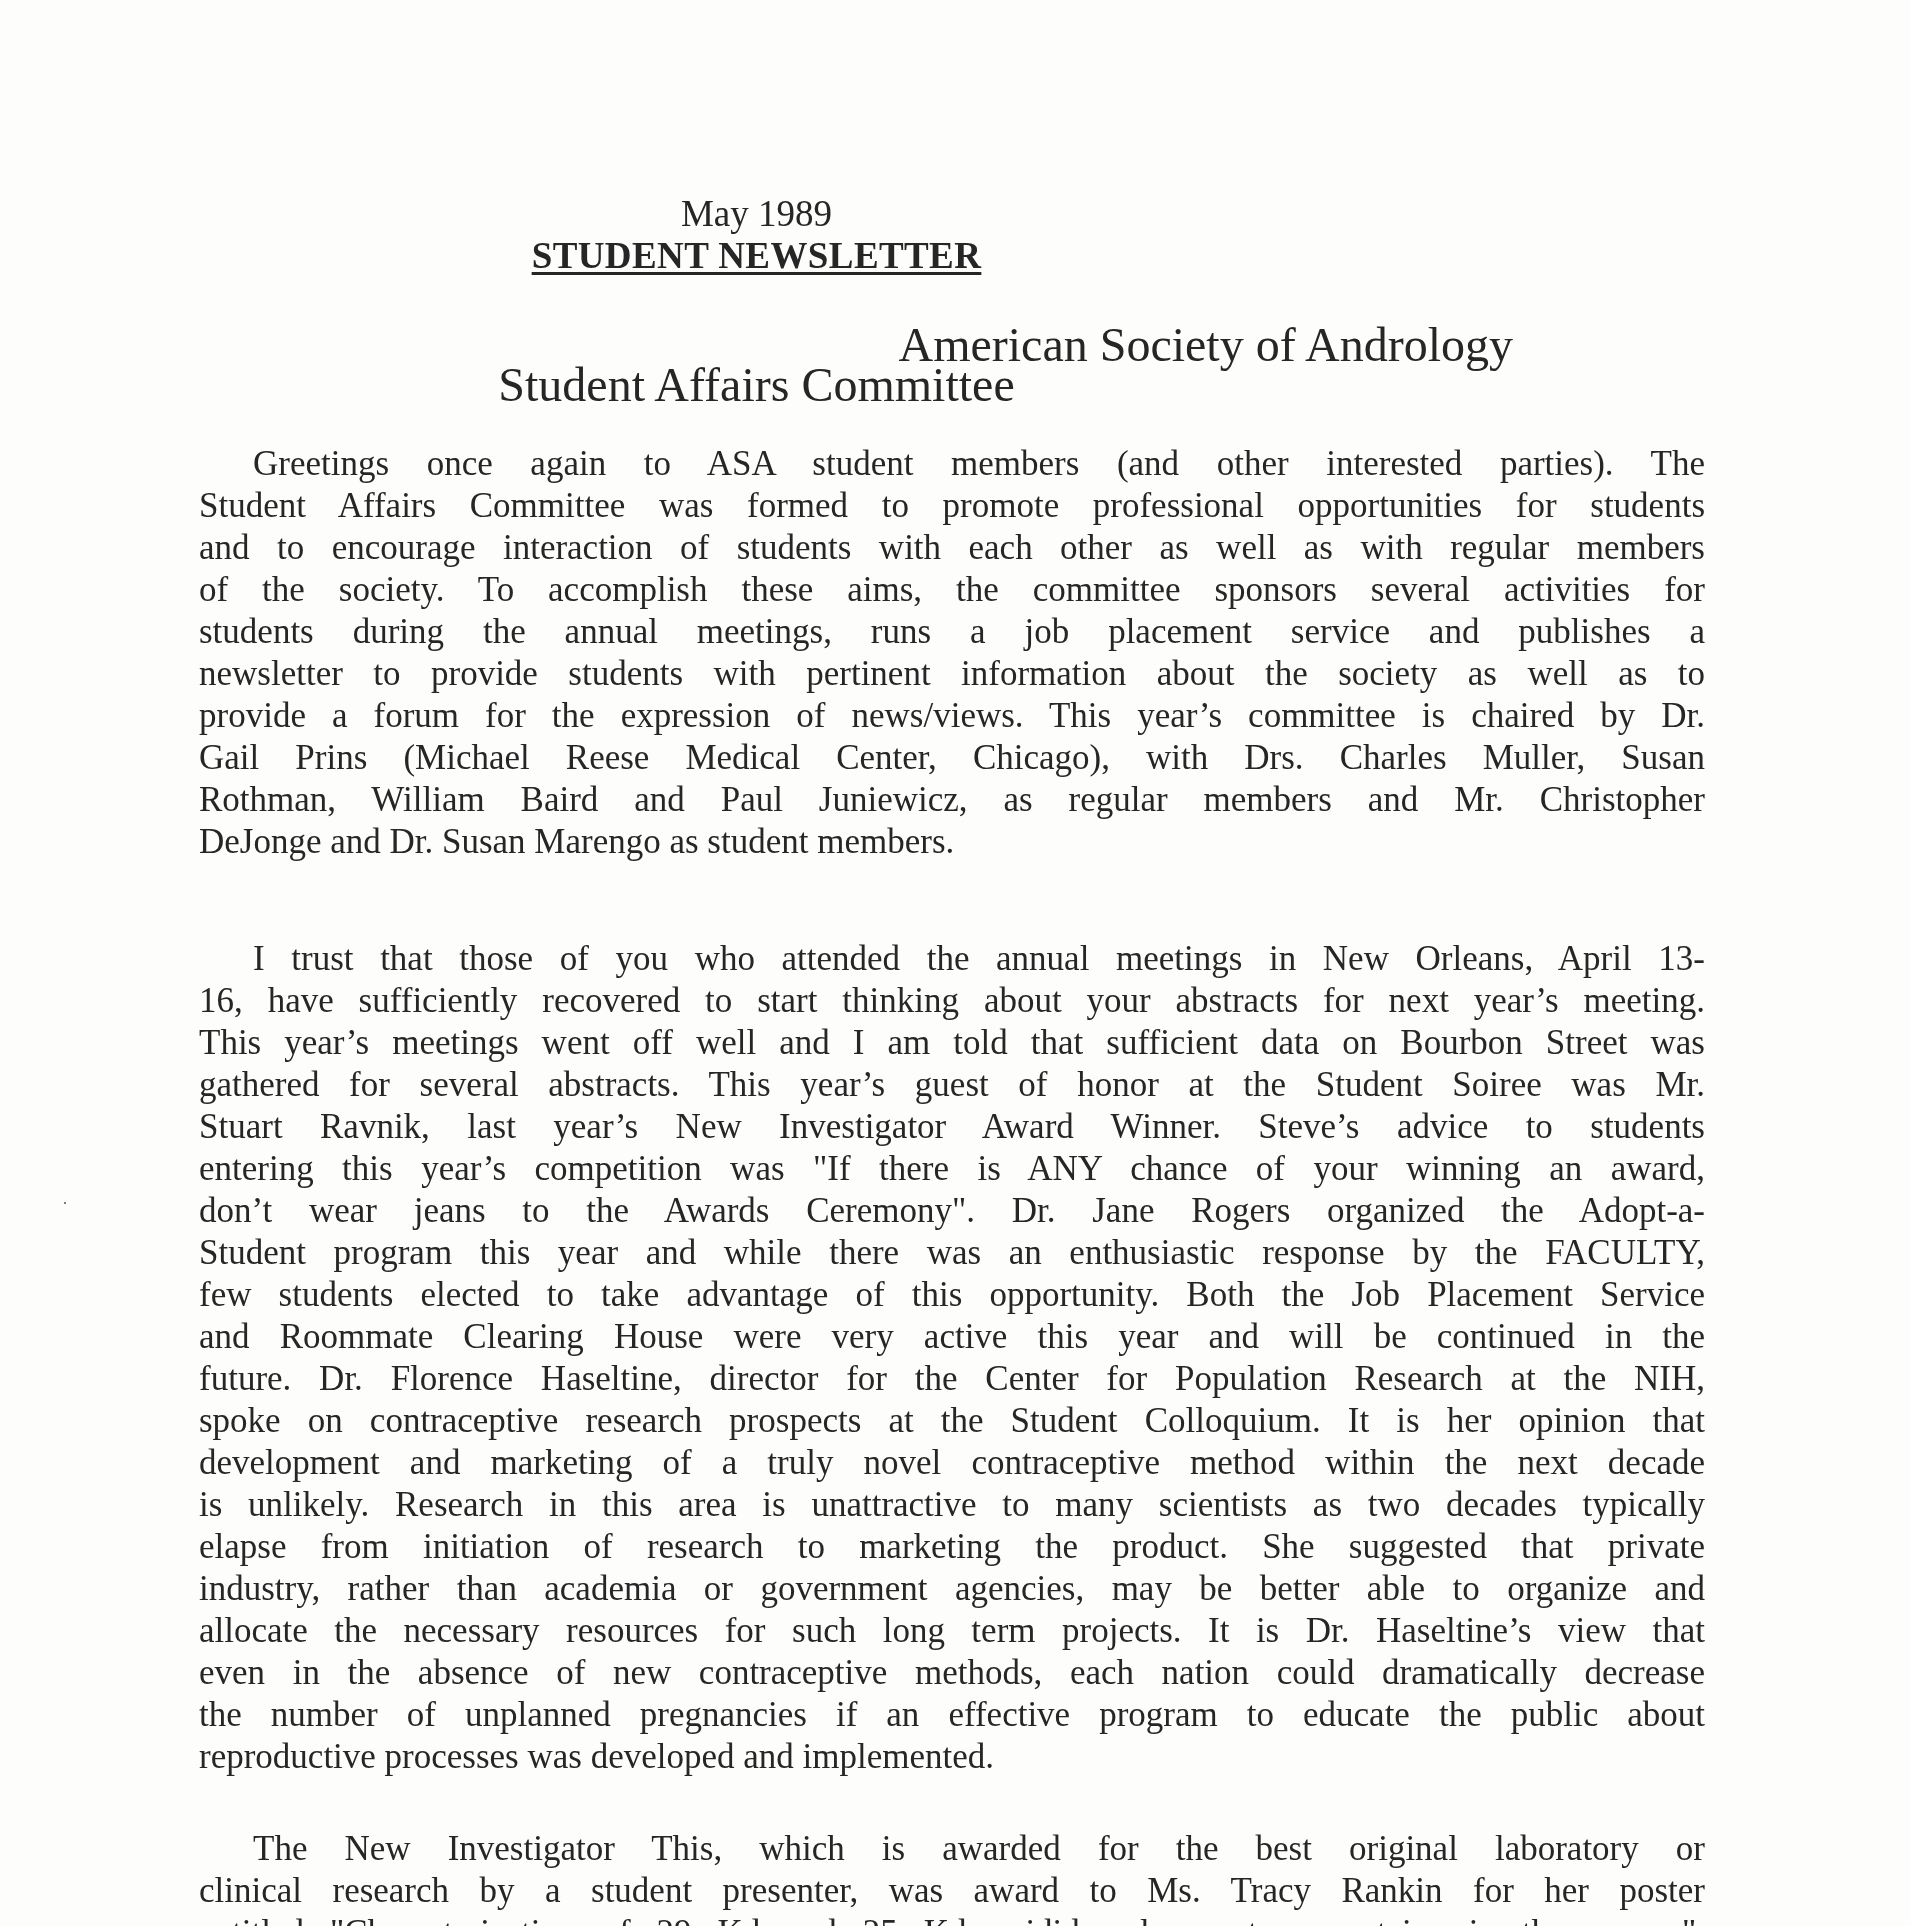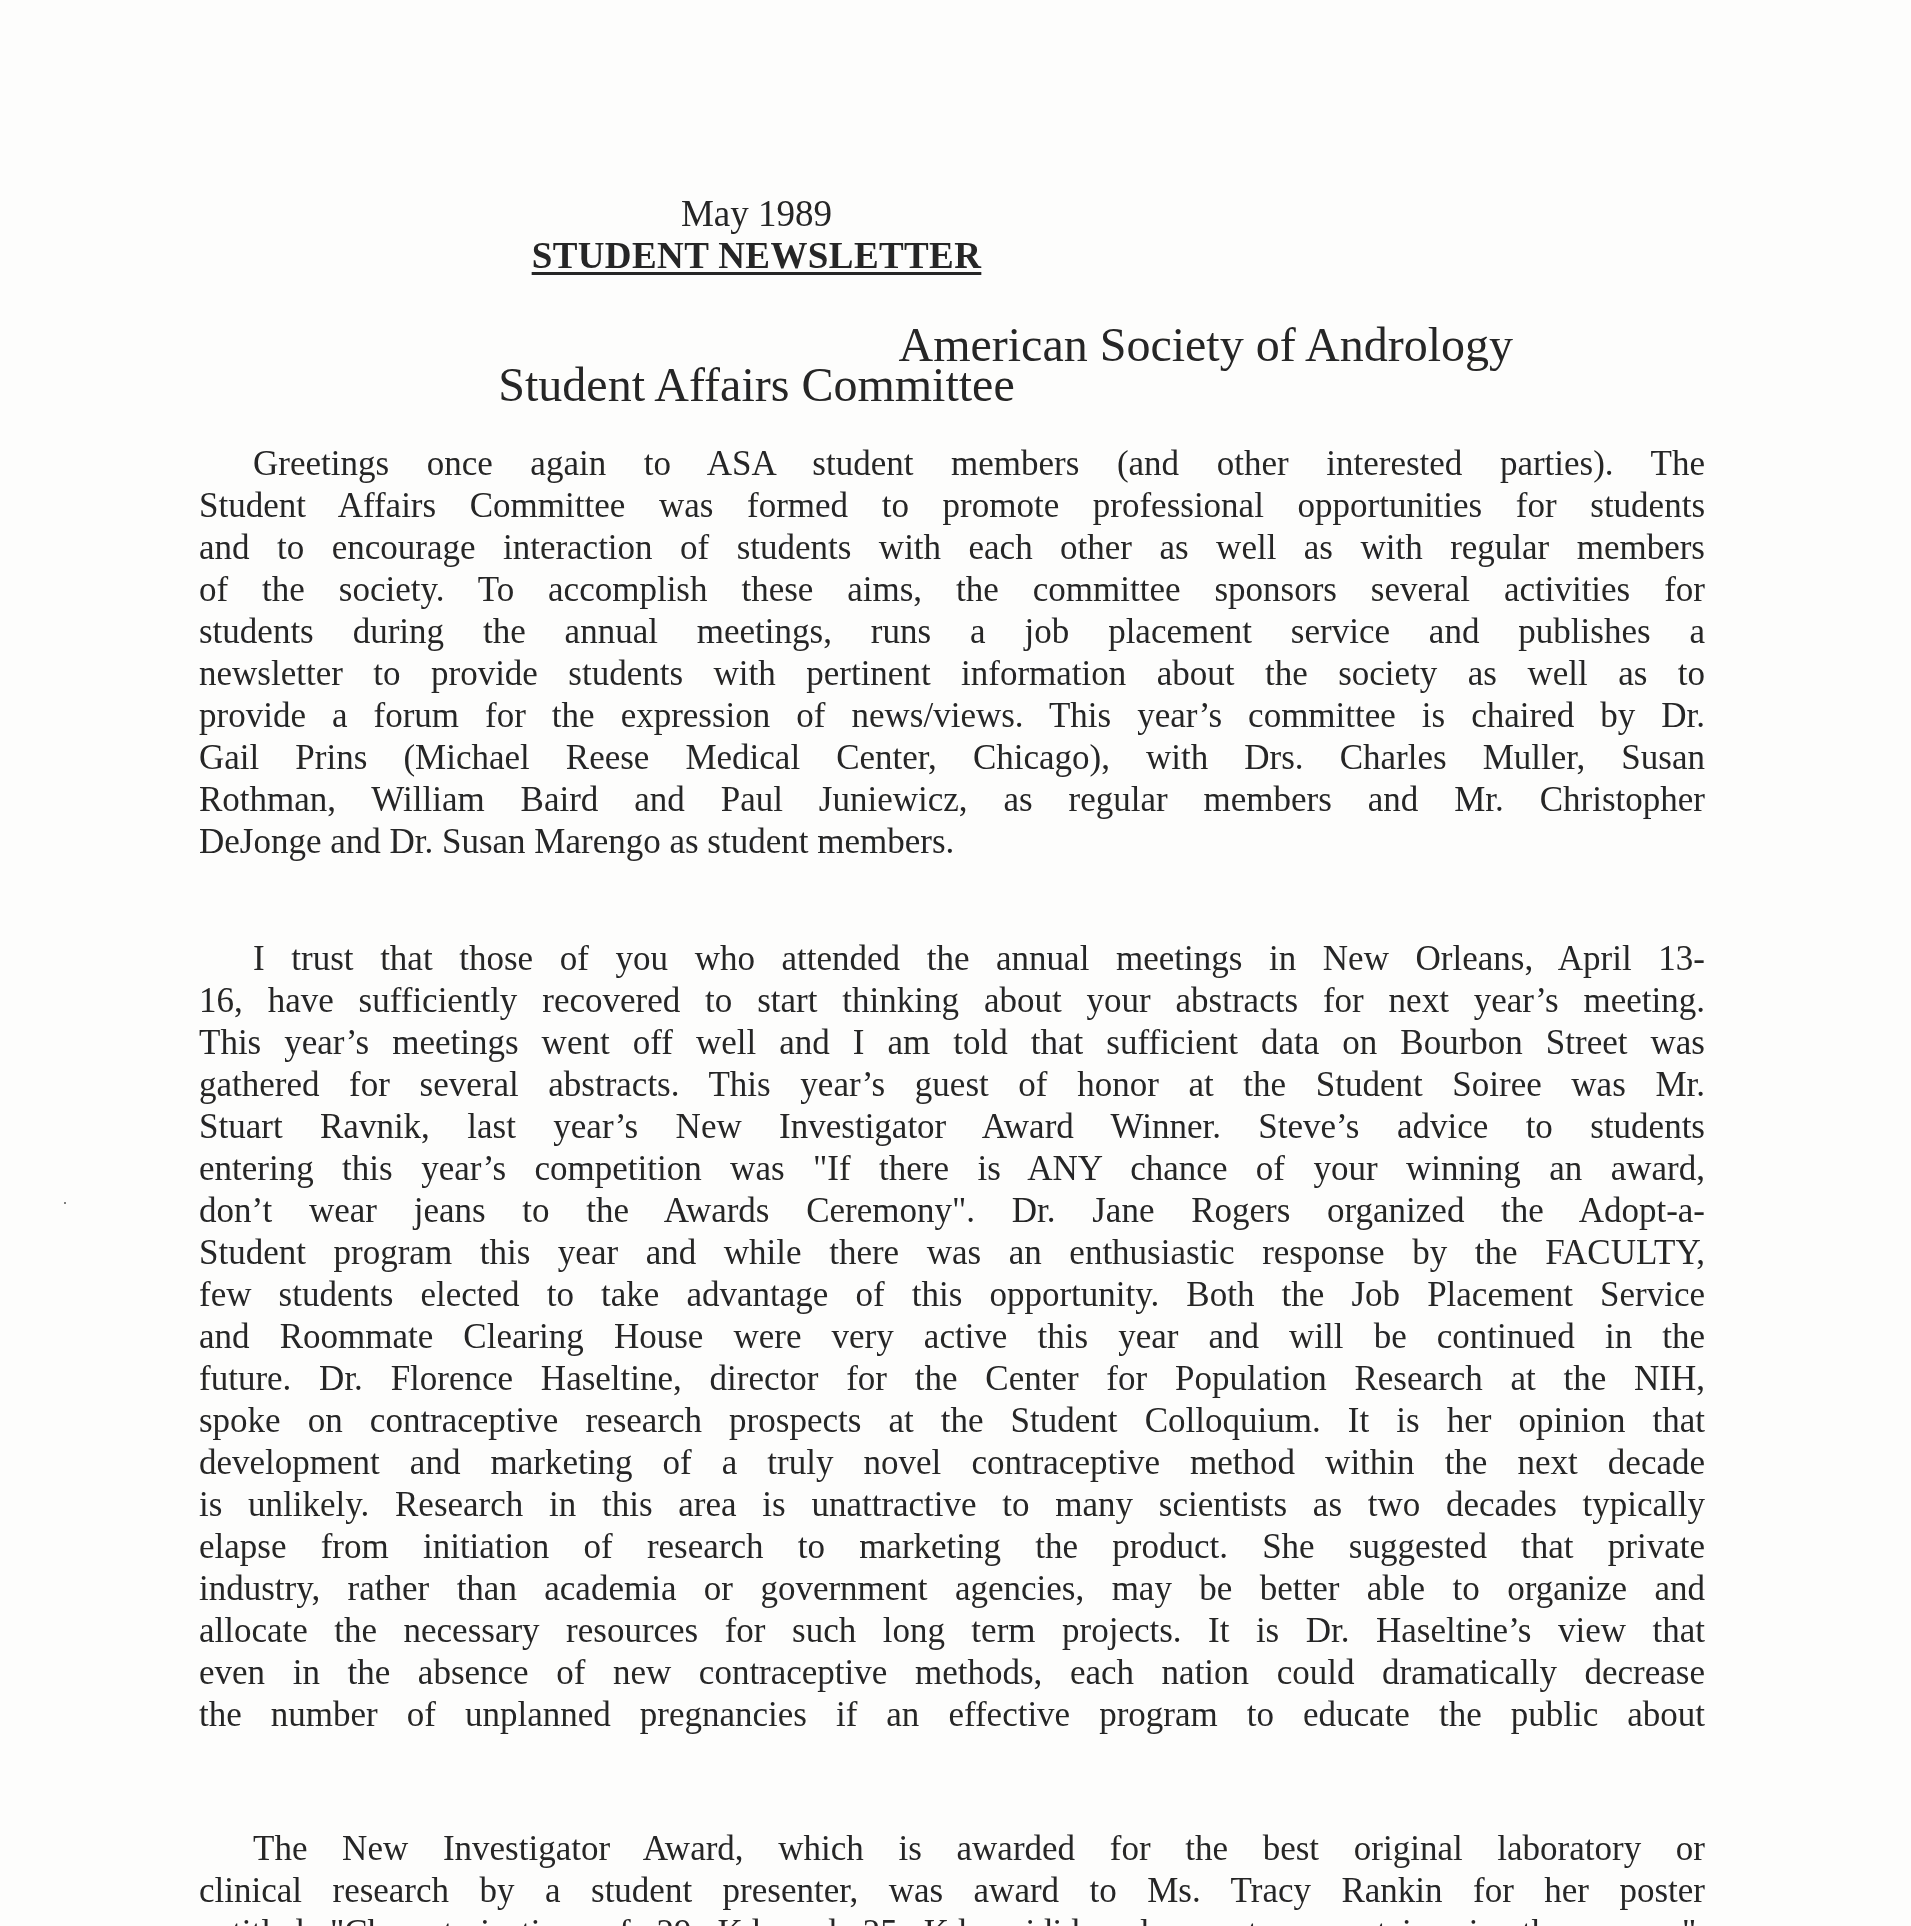--- a/index.html
+++ b/index.html
@@ -125,22 +125,23 @@
       <span class="line">and Roommate Clearing House were very active this year and will be continued in the</span>
       <span class="line">future.  Dr. Florence Haseltine, director for the Center for Population Research at the NIH,</span>
       <span class="line">spoke on contraceptive research prospects at the Student Colloquium.  It is her opinion that</span>
       <span class="line">development and marketing of a truly novel contraceptive method within the next decade</span>
       <span class="line">is unlikely.  Research in this area is unattractive to many scientists as two decades typically</span>
       <span class="line">elapse from initiation of research to marketing the product.  She suggested that private</span>
       <span class="line">industry, rather than academia or government agencies, may be better able to organize and</span>
       <span class="line">allocate the necessary resources for such long term projects.  It is Dr. Haseltine’s view that</span>
       <span class="line">even in the absence of new contraceptive methods, each nation could dramatically decrease</span>
       <span class="line">the number of unplanned pregnancies if an effective program to educate the public about</span>
+      <span class="line last">reproductive processes was developed and implemented.</span>
     </div>
   <div class="body-text" id="para-3">
-      <span class="line indent">The New Investigator Award, which is awarded for the best original laboratory or</span>
+      <span class="line indent">The New Investigator This, which is awarded for the best original laboratory or</span>
       <span class="line">clinical research by a student presenter, was award to Ms. Tracy Rankin for her poster</span>
       <span class="line">entitled "Characterization of 29 Kd and 25 Kd epididymal secretory proteins in the mouse".</span>
     </div>
 
   <div class="speck" style="left:64px; top:1202px; width:2.3px; height:2.3px;"></div>
 </div>
 
 
 </body></html>

